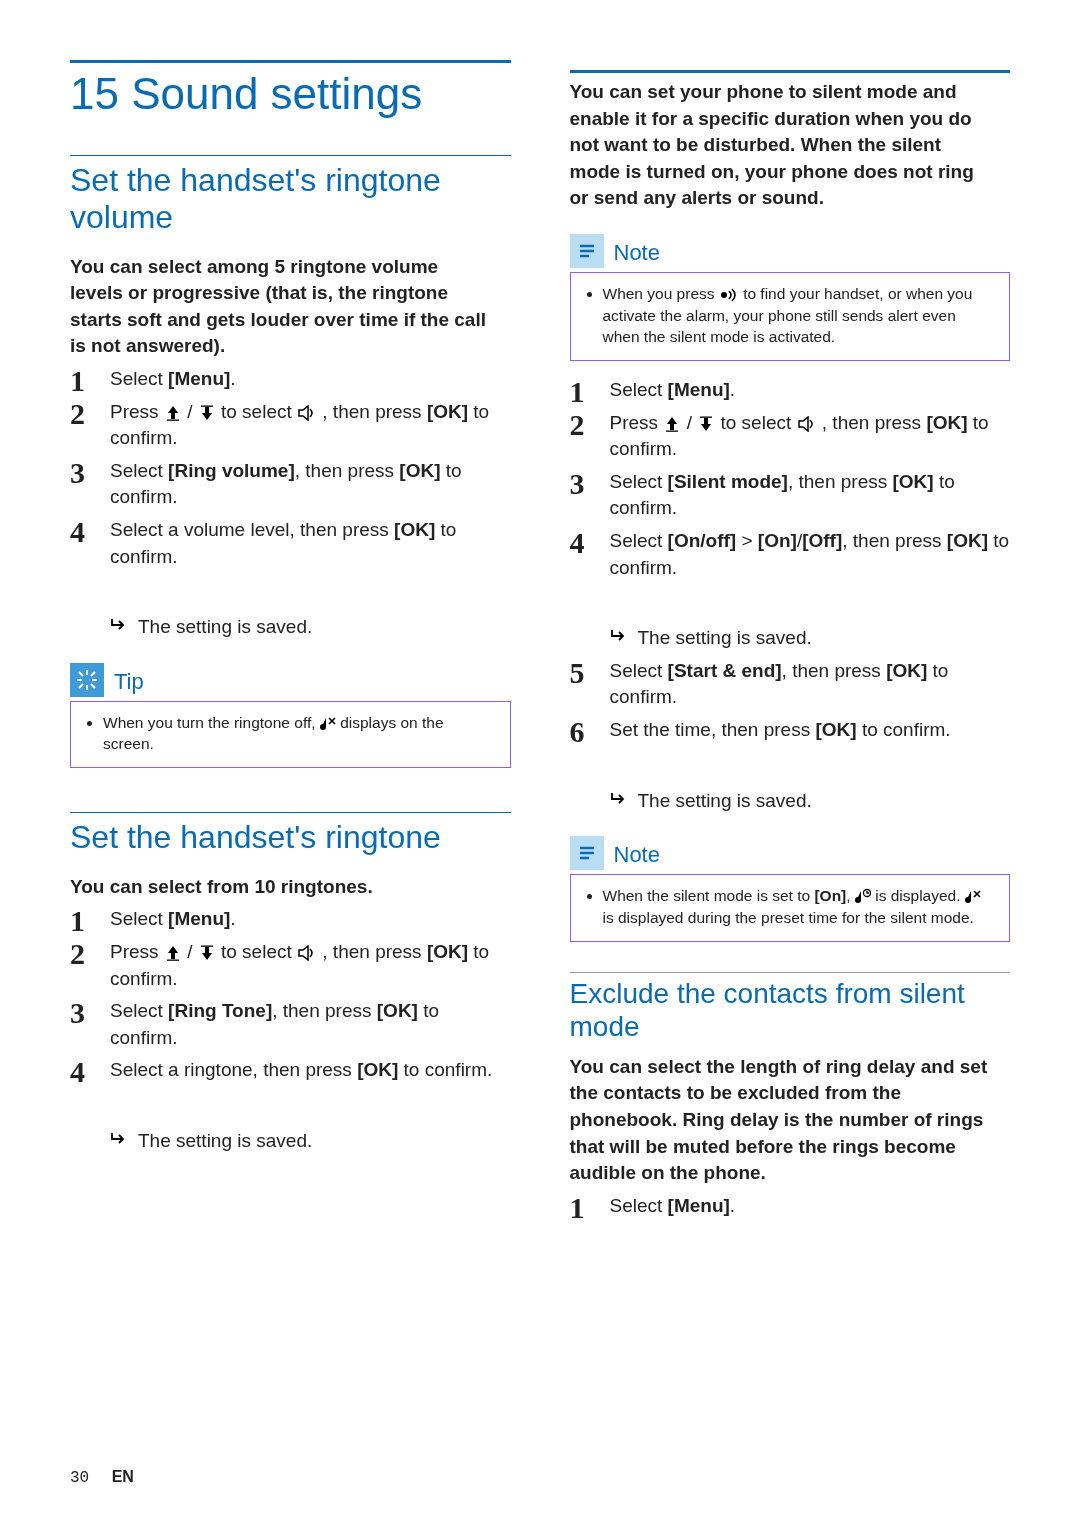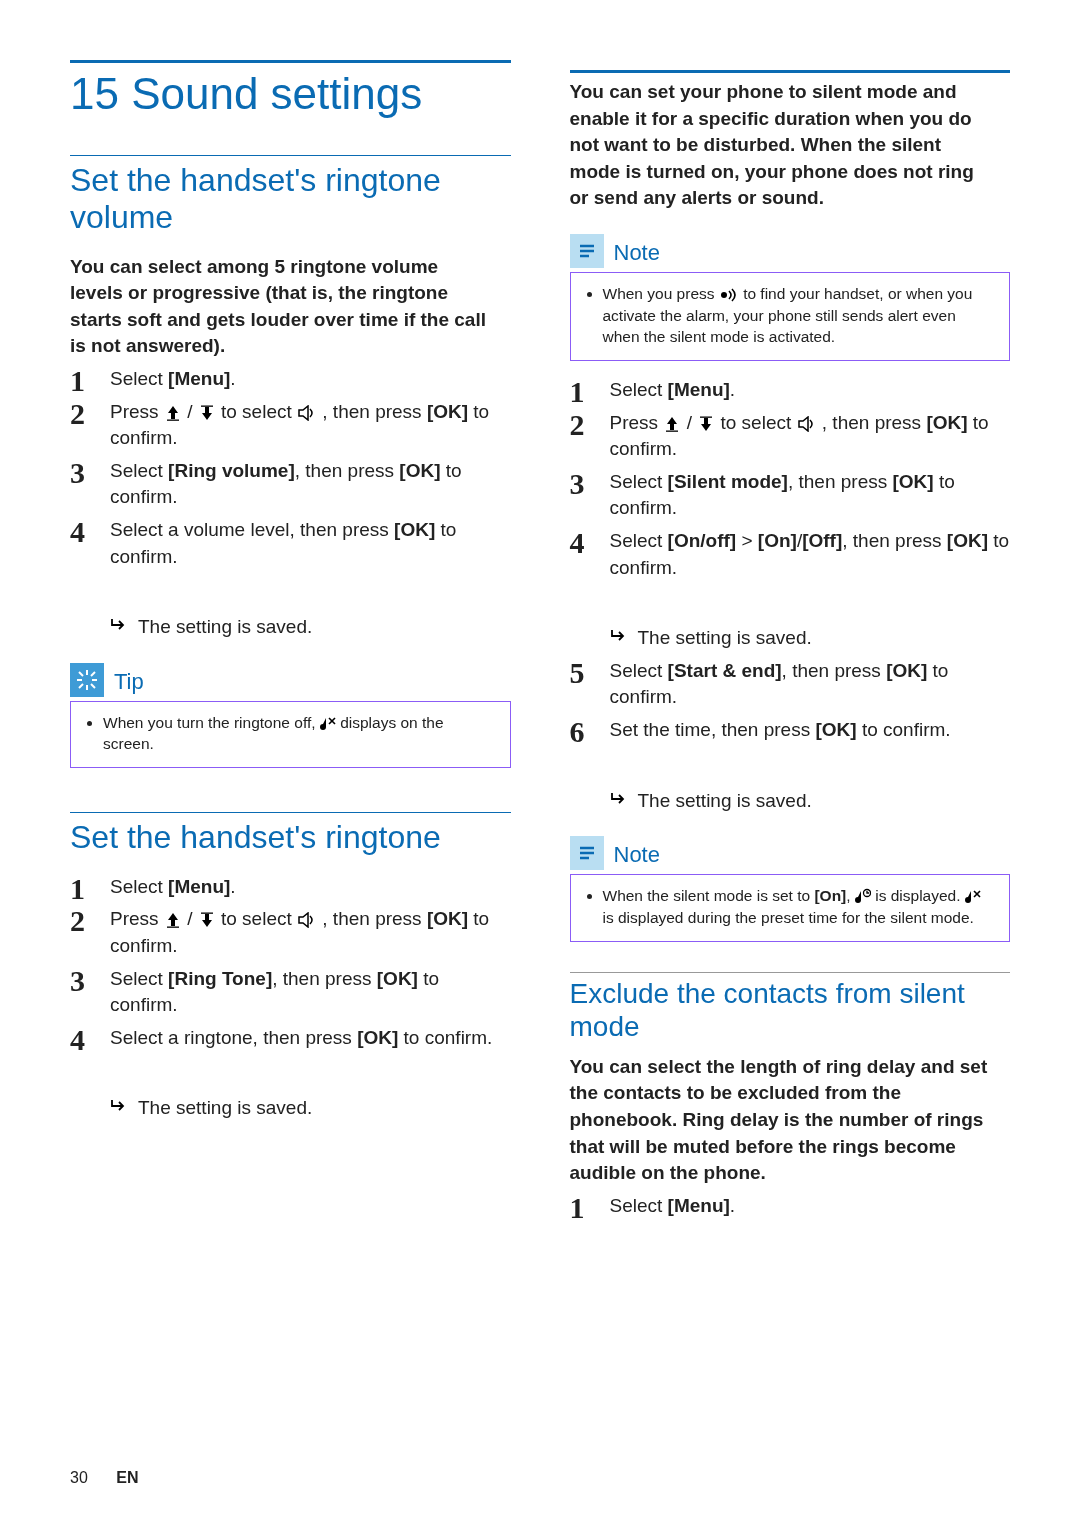--- a/index.html
+++ b/index.html
@@ -133,21 +133,21 @@
     margin: 0;
     padding-left: 18px;
   }
   .callout-body li { margin: 0; }
   .footer {
     position: absolute;
     bottom: 40px;
     left: 70px;
     font-size: 16px;
   }
-  .footer .page-no { margin-right: 24px; }
+  .footer .page-no { margin-right: 18px; font-family: Liberation Mono, monospace; }
   .footer .lang { font-weight: 600; }
   b { font-weight: 600; }
   svg { display: inline-block; vertical-align: -3px; }
 </style>
 </head>
 <body>
 
 <div class="page">
   <div class="cols">
 
@@ -223,20 +223,21 @@
                   <line x1="15" y1="3" x2="9" y2="9" stroke="#000" stroke-width="1.6"></line>
                 </svg>
             <span> displays on the screen.</span>
           </li>
             </ul>
         </div>
       </div>
 
       <div class="rule-thin" style="margin-top:44px"></div>
       <div class="h1">Set the handset's ringtone</div>
+      <p class="body-text">You can select from 10 ringtones.</p>
 
       <ol class="steps">
         <li>
           <span>Select </span><b>[Menu]</b><span>.</span>
         </li>
         <li>
           <span>Press </span>
           <svg width="18" height="16">
               <path d="M9 1 L4 8 H7 V14 H11 V8 H14 Z" fill="#000"></path>
               <rect x="3" y="14.5" width="12" height="1.3" fill="#000"></rect>

